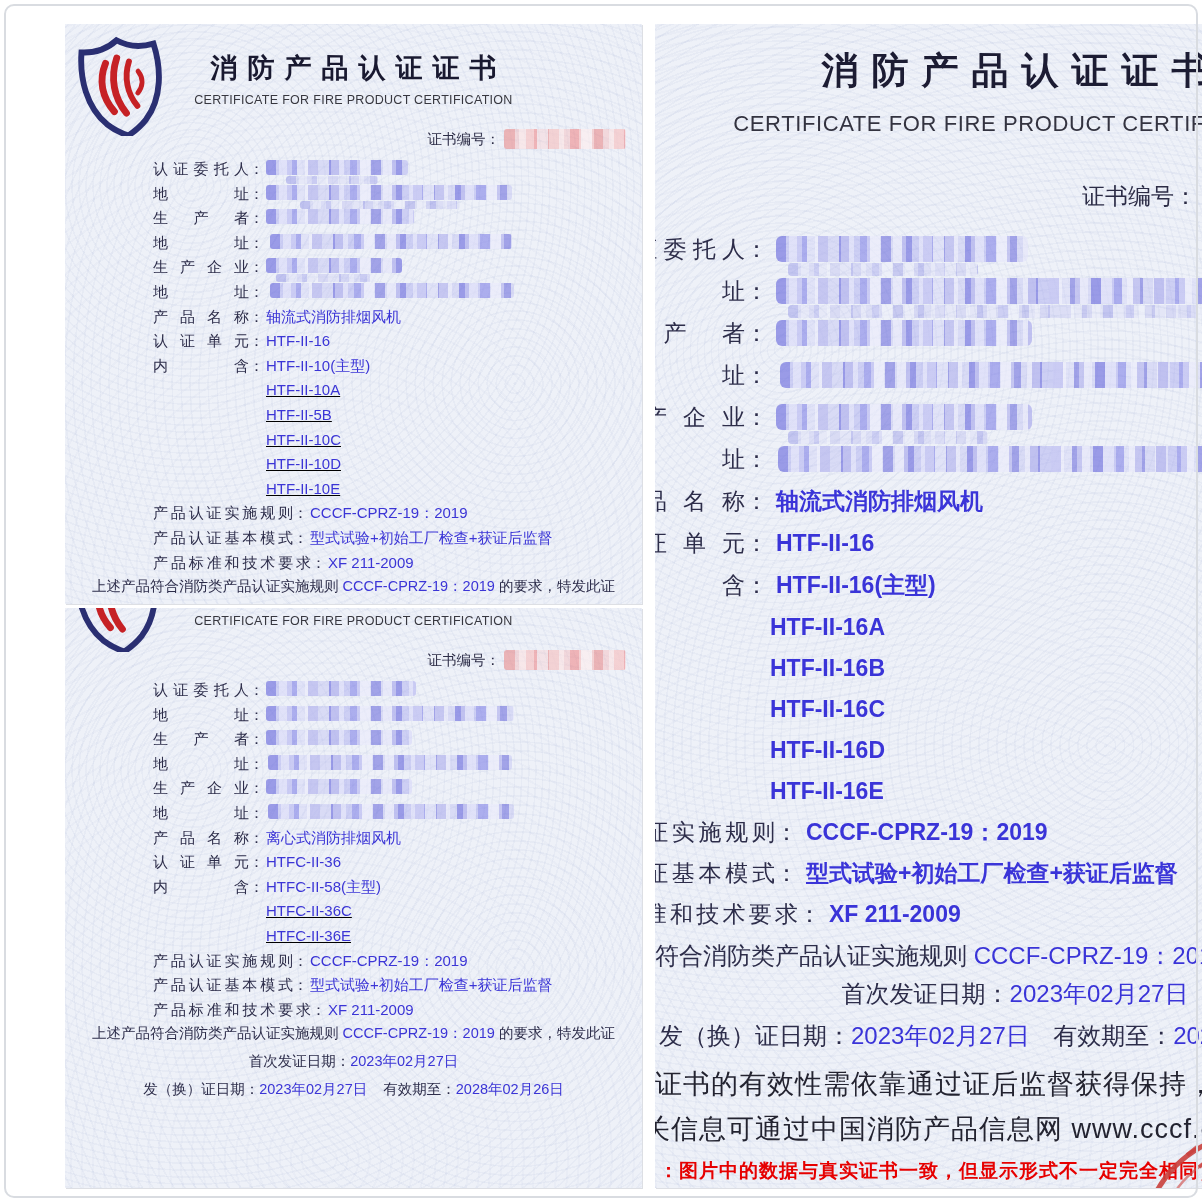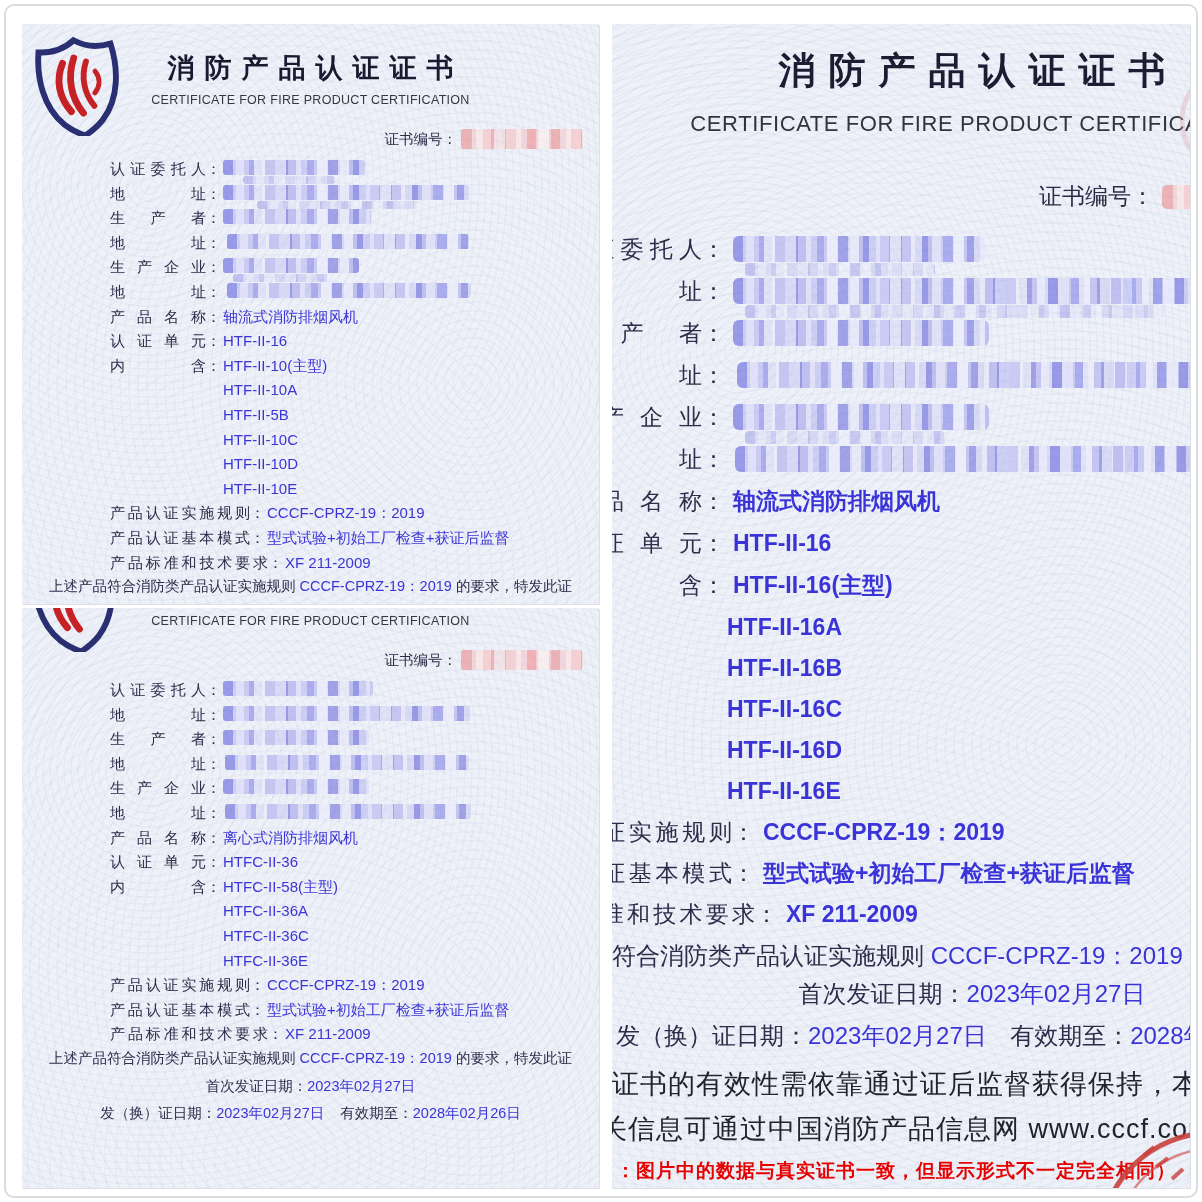--- a/index.html
+++ b/index.html
@@ -6,21 +6,21 @@
   #page{position:relative;width:1202px;height:1202px;background:#fff;overflow:hidden;
         font-family:"Liberation Sans",sans-serif;}
   .photo-frame{position:absolute;inset:4px;border:2px solid #d9dce1;border-radius:10px;pointer-events:none;}
 
   
   .card{position:absolute;overflow:hidden;background-color:#eef1f8;
     background-image:
       repeating-radial-gradient(circle at 22% 28%, rgba(165,178,212,.10) 0 1.6px, rgba(255,255,255,0) 1.6px 7px),
       repeating-radial-gradient(circle at 78% 62%, rgba(165,178,212,.10) 0 1.6px, rgba(255,255,255,0) 1.6px 9px),
       repeating-radial-gradient(circle at 45% 95%, rgba(172,182,216,.08) 0 2px, rgba(255,255,255,0) 2px 11px);
-    box-shadow:1px 1px 0 rgba(180,185,195,.45);}
+    box-shadow:1px 1px 0 rgba(180,185,195,.45);margin-left:43px;}
   #cardA{left:22px;top:24px;width:577px;height:580px;}
   #cardB{left:22px;top:608px;width:577px;height:580px;}
   #cardC{left:612px;top:24px;width:578px;height:1164px;}
 
   
   .logo{position:absolute;left:8px;top:10px;width:98px;height:102px;}
   .logo-clip{position:absolute;left:4px;top:0;width:104px;height:84px;overflow:hidden;}
   .logo-clip svg{margin-top:-58px;}
 
   
@@ -44,21 +44,21 @@
   .fields{margin:10px 0 0 88px;}
   .row{height:24.6px;display:flex;align-items:flex-start;}
   .lab{display:inline-block;width:96px;text-align:justify;text-align-last:justify;
        font-size:15px;color:#2d2d4a;line-height:19px;}
   .lab8{width:140px;} .lab9{width:158px;}
   .colon{font-size:15px;color:#2d2d4a;margin-right:2px;line-height:19px;}
   .val{font-size:15px;color:#3b35d6;line-height:19px;white-space:nowrap;}
   .mwrap{position:relative;height:24px;margin-top:1px;}
   .m1{position:absolute;top:0;height:15px;}
   .m2{position:absolute;top:16px;height:8px;opacity:.55;}
-  .model{padding-left:113px;}
+  .model{padding-left:113px;text-decoration:underline;}
   .cline{text-align:center;font-size:14.5px;color:#2d2d4a;height:24.6px;white-space:nowrap;}
   .cline .blue{color:#3b35d6;}
 
   
   #cinner{position:relative;width:900px;margin-left:-90px;}
   .r-title{margin-top:22px;text-align:center;font-size:37px;font-weight:bold;color:#1c1c33;
            letter-spacing:13px;text-indent:13px;}
   .r-sub{margin-top:15px;text-align:center;font-size:22px;color:#333340;letter-spacing:.6px;white-space:nowrap;}
   .r-certno{margin-top:44px;display:flex;align-items:center;padding-left:517px;}
   .r-certno .lbl{font-size:23px;color:#2c2c46;white-space:nowrap;}
@@ -278,23 +278,20 @@
         <span class="lab">认证单元</span>
           <span class="colon">：</span>
         <span class="val">HTFC-II-36</span>
       </div>
       <div class="row">
         <span class="lab">内含</span>
           <span class="colon">：</span>
         <span class="val">HTFC-II-58(主型)</span>
       </div>
       <div class="row model">
-          <span class="val">HTFC-II-36A</span>
-        </div>
-      <div class="row model">
           <span class="val">HTFC-II-36C</span>
         </div>
       <div class="row model">
           <span class="val">HTFC-II-36E</span>
         </div>
       <div class="row">
         <span class="lab lab8">产品认证实施规则</span>
           <span class="colon">：</span>
         <span class="val">CCCF-CPRZ-19：2019</span>
       </div>

